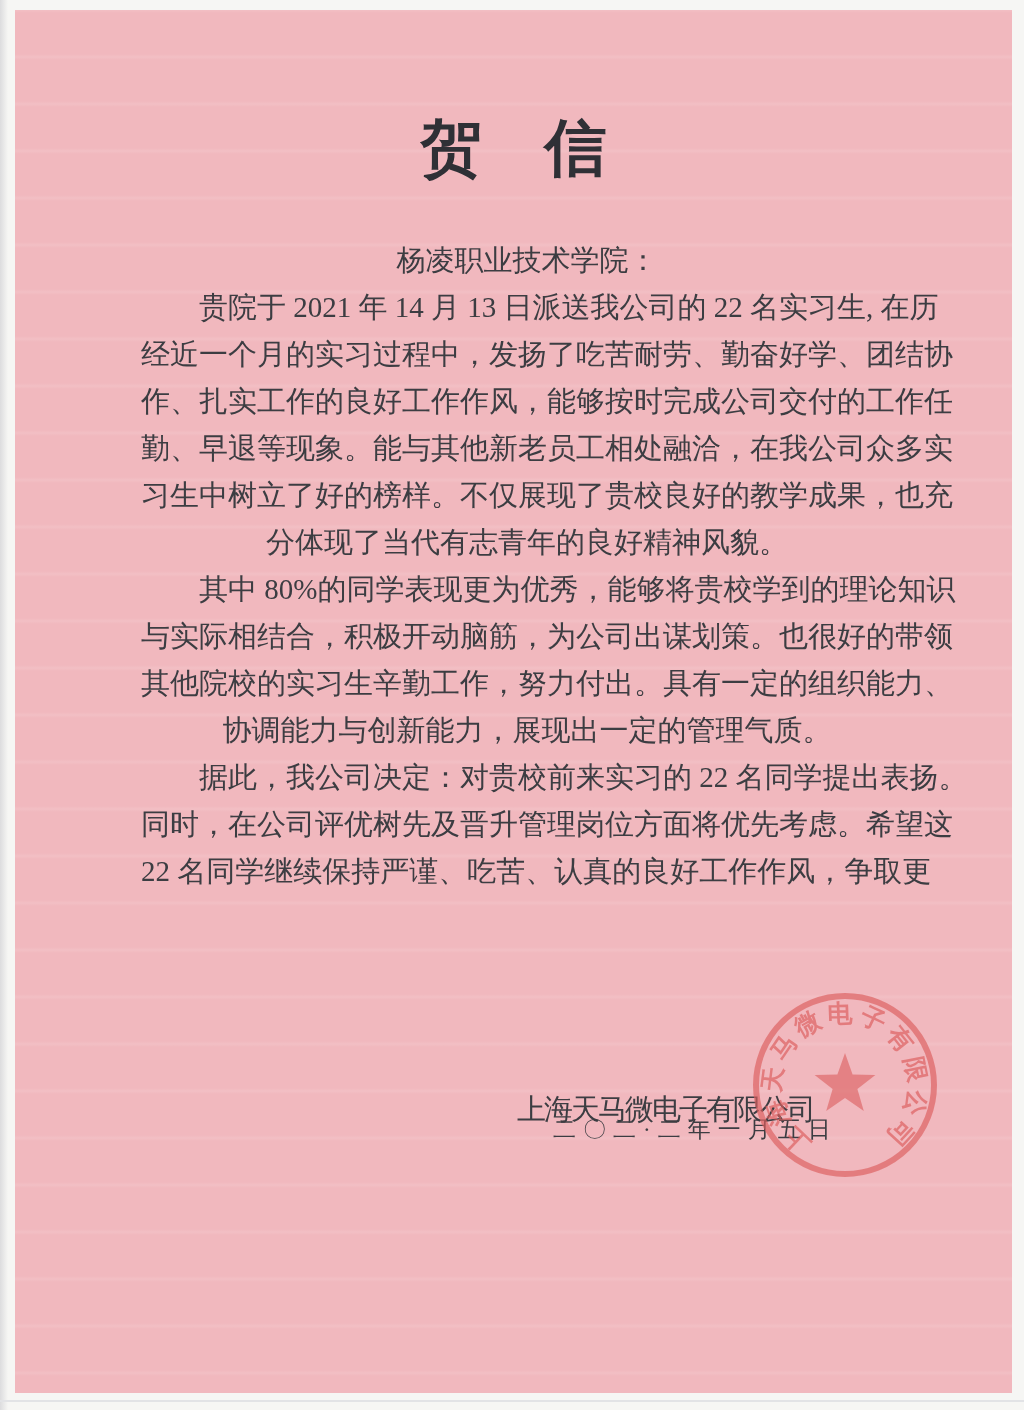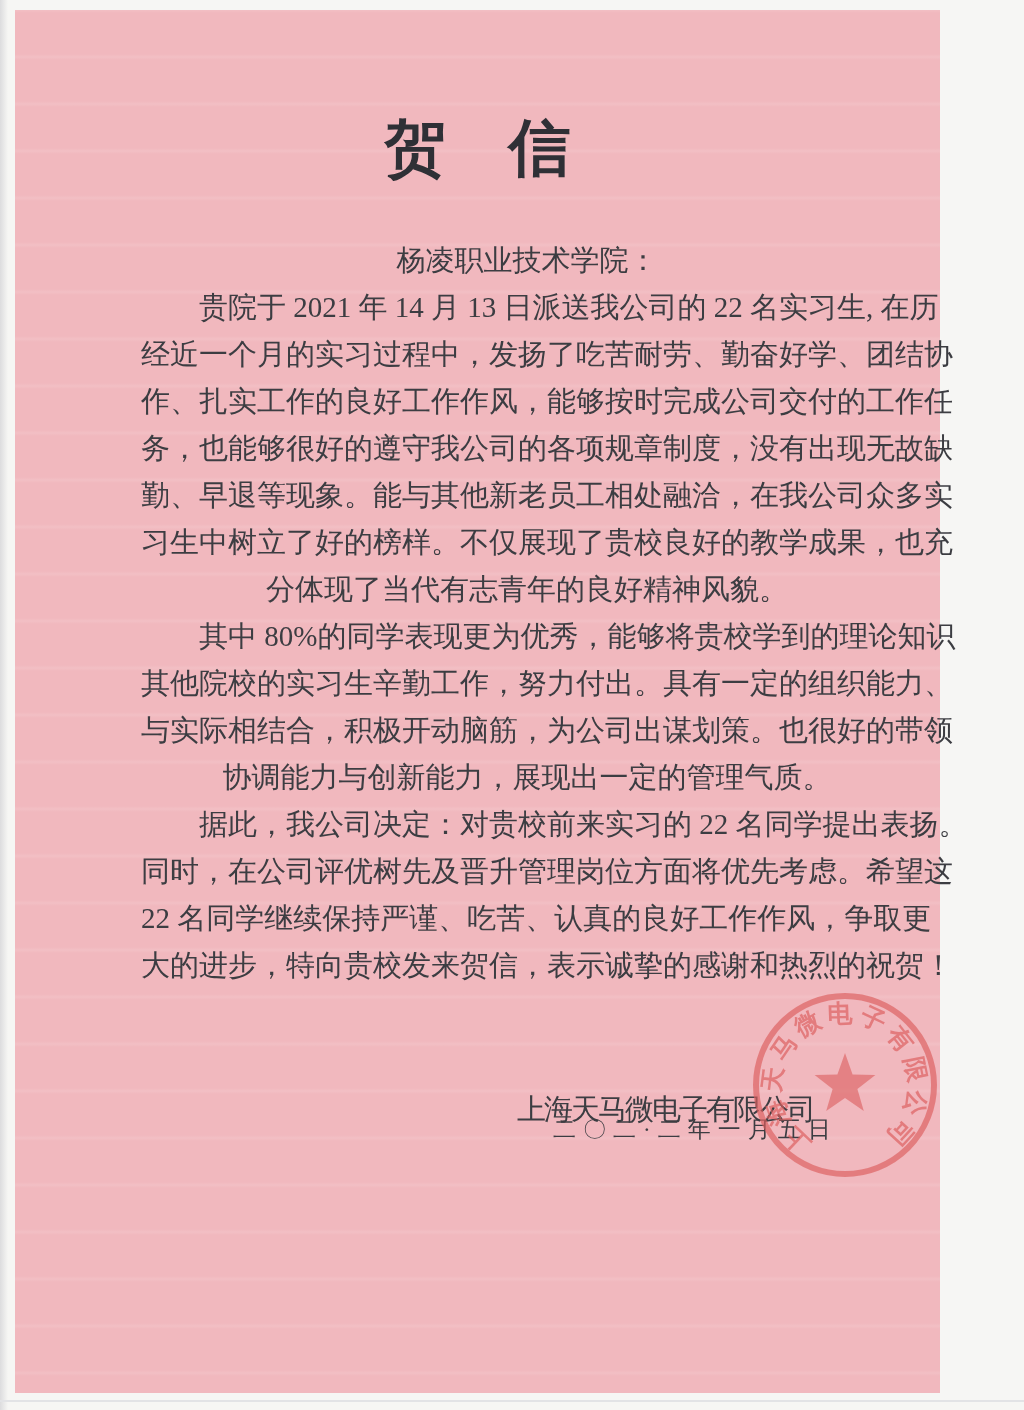--- a/index.html
+++ b/index.html
@@ -11,27 +11,26 @@
   }
   .scan-edge-left {
     position:absolute; left:0; top:0; width:8px; height:100%;
     background:linear-gradient(90deg,#dcdcde,#f6f6f4);
   }
   .scan-line-bottom {
     position:absolute; left:0; top:1400px; width:100%; height:2px;
     background:#e2e3e6;
   }
   .paper {
-    position:absolute; left:15px; top:10px; width:902px; height:1383px;
+    position:absolute; left:15px; top:10px; width:997px; height:1383px;
     background-color:#f1b8be;
     background-image:repeating-linear-gradient(180deg,
       rgba(255,255,255,0.10) 0px, rgba(255,255,255,0.00) 3px,
       rgba(255,255,255,0.00) 44px, rgba(255,255,255,0.10) 47px);
     color:#3c3d42;
-    padding-left:23px;
   }
   .title {
     position:absolute; top:96px; left:0; width:100%; margin:0;
     text-align:center; font-size:62px; font-weight:700;
     color:#2f3036; letter-spacing:0;
   }
   .body-text {
     position:absolute; top:227px; left:126px; width:772px;
     font-size:29px; line-height:47px; white-space:nowrap;text-align:center;
   }
@@ -62,32 +61,30 @@
 
 <div class="paper">
 
   <h1 class="title">贺　信</h1>
 
   <div class="body-text">
     <div class="line">杨凌职业技术学院：</div>
     <div class="line indent">贵院于 2021 年 14 月 13 日派送我公司的 22 名实习生, 在历</div>
     <div class="line">经近一个月的实习过程中，发扬了吃苦耐劳、勤奋好学、团结协</div>
     <div class="line">作、扎实工作的良好工作作风，能够按时完成公司交付的工作任</div>
-    <div class="line">务，也能够很好的遵守我公司的各项规章制度，没有出现无故缺</div>
     <div class="line">勤、早退等现象。能与其他新老员工相处融洽，在我公司众多实</div>
     <div class="line">习生中树立了好的榜样。不仅展现了贵校良好的教学成果，也充</div>
     <div class="line">分体现了当代有志青年的良好精神风貌。</div>
     <div class="line indent">其中 80%的同学表现更为优秀，能够将贵校学到的理论知识</div>
+    <div class="line">与实际相结合，积极开动脑筋，为公司出谋划策。也很好的带领</div>
     <div class="line">其他院校的实习生辛勤工作，努力付出。具有一定的组织能力、</div>
-    <div class="line">与实际相结合，积极开动脑筋，为公司出谋划策。也很好的带领</div>
     <div class="line">协调能力与创新能力，展现出一定的管理气质。</div>
     <div class="line indent">据此，我公司决定：对贵校前来实习的 22 名同学提出表扬。</div>
     <div class="line">同时，在公司评优树先及晋升管理岗位方面将优先考虑。希望这</div>
     <div class="line">22 名同学继续保持严谨、吃苦、认真的良好工作作风，争取更</div>
-    <div class="line">大的进步，特向贵校发来贺信，表示诚挚的感谢和热烈的祝贺！</div>
   </div>
 
   <div class="sign-company">上海天马微电子有限公司</div>
   <div class="sign-date">二〇二·二年一月五日</div>
 
   <svg class="seal" viewBox="0 0 200 200">
     <circle cx="100" cy="99" r="89" fill="none" stroke-width="6" opacity="0.78" stroke="#dd5f5f"></circle>
     <polygon points="0,-32 7.6,-10.5 30.4,-9.9 12.4,4 18.8,25.9 0,13 -18.8,25.9 -12.4,4 -30.4,-9.9 -7.6,-10.5" transform="translate(100,99)" opacity="0.72" fill="#dd5f5f"></polygon>
     <path id="sealArc" d="M 68 155.4 A 64 64 0 1 1 132 155.4" fill="none"></path>
     <text opacity="0.8" fill="#dd5f5f">

